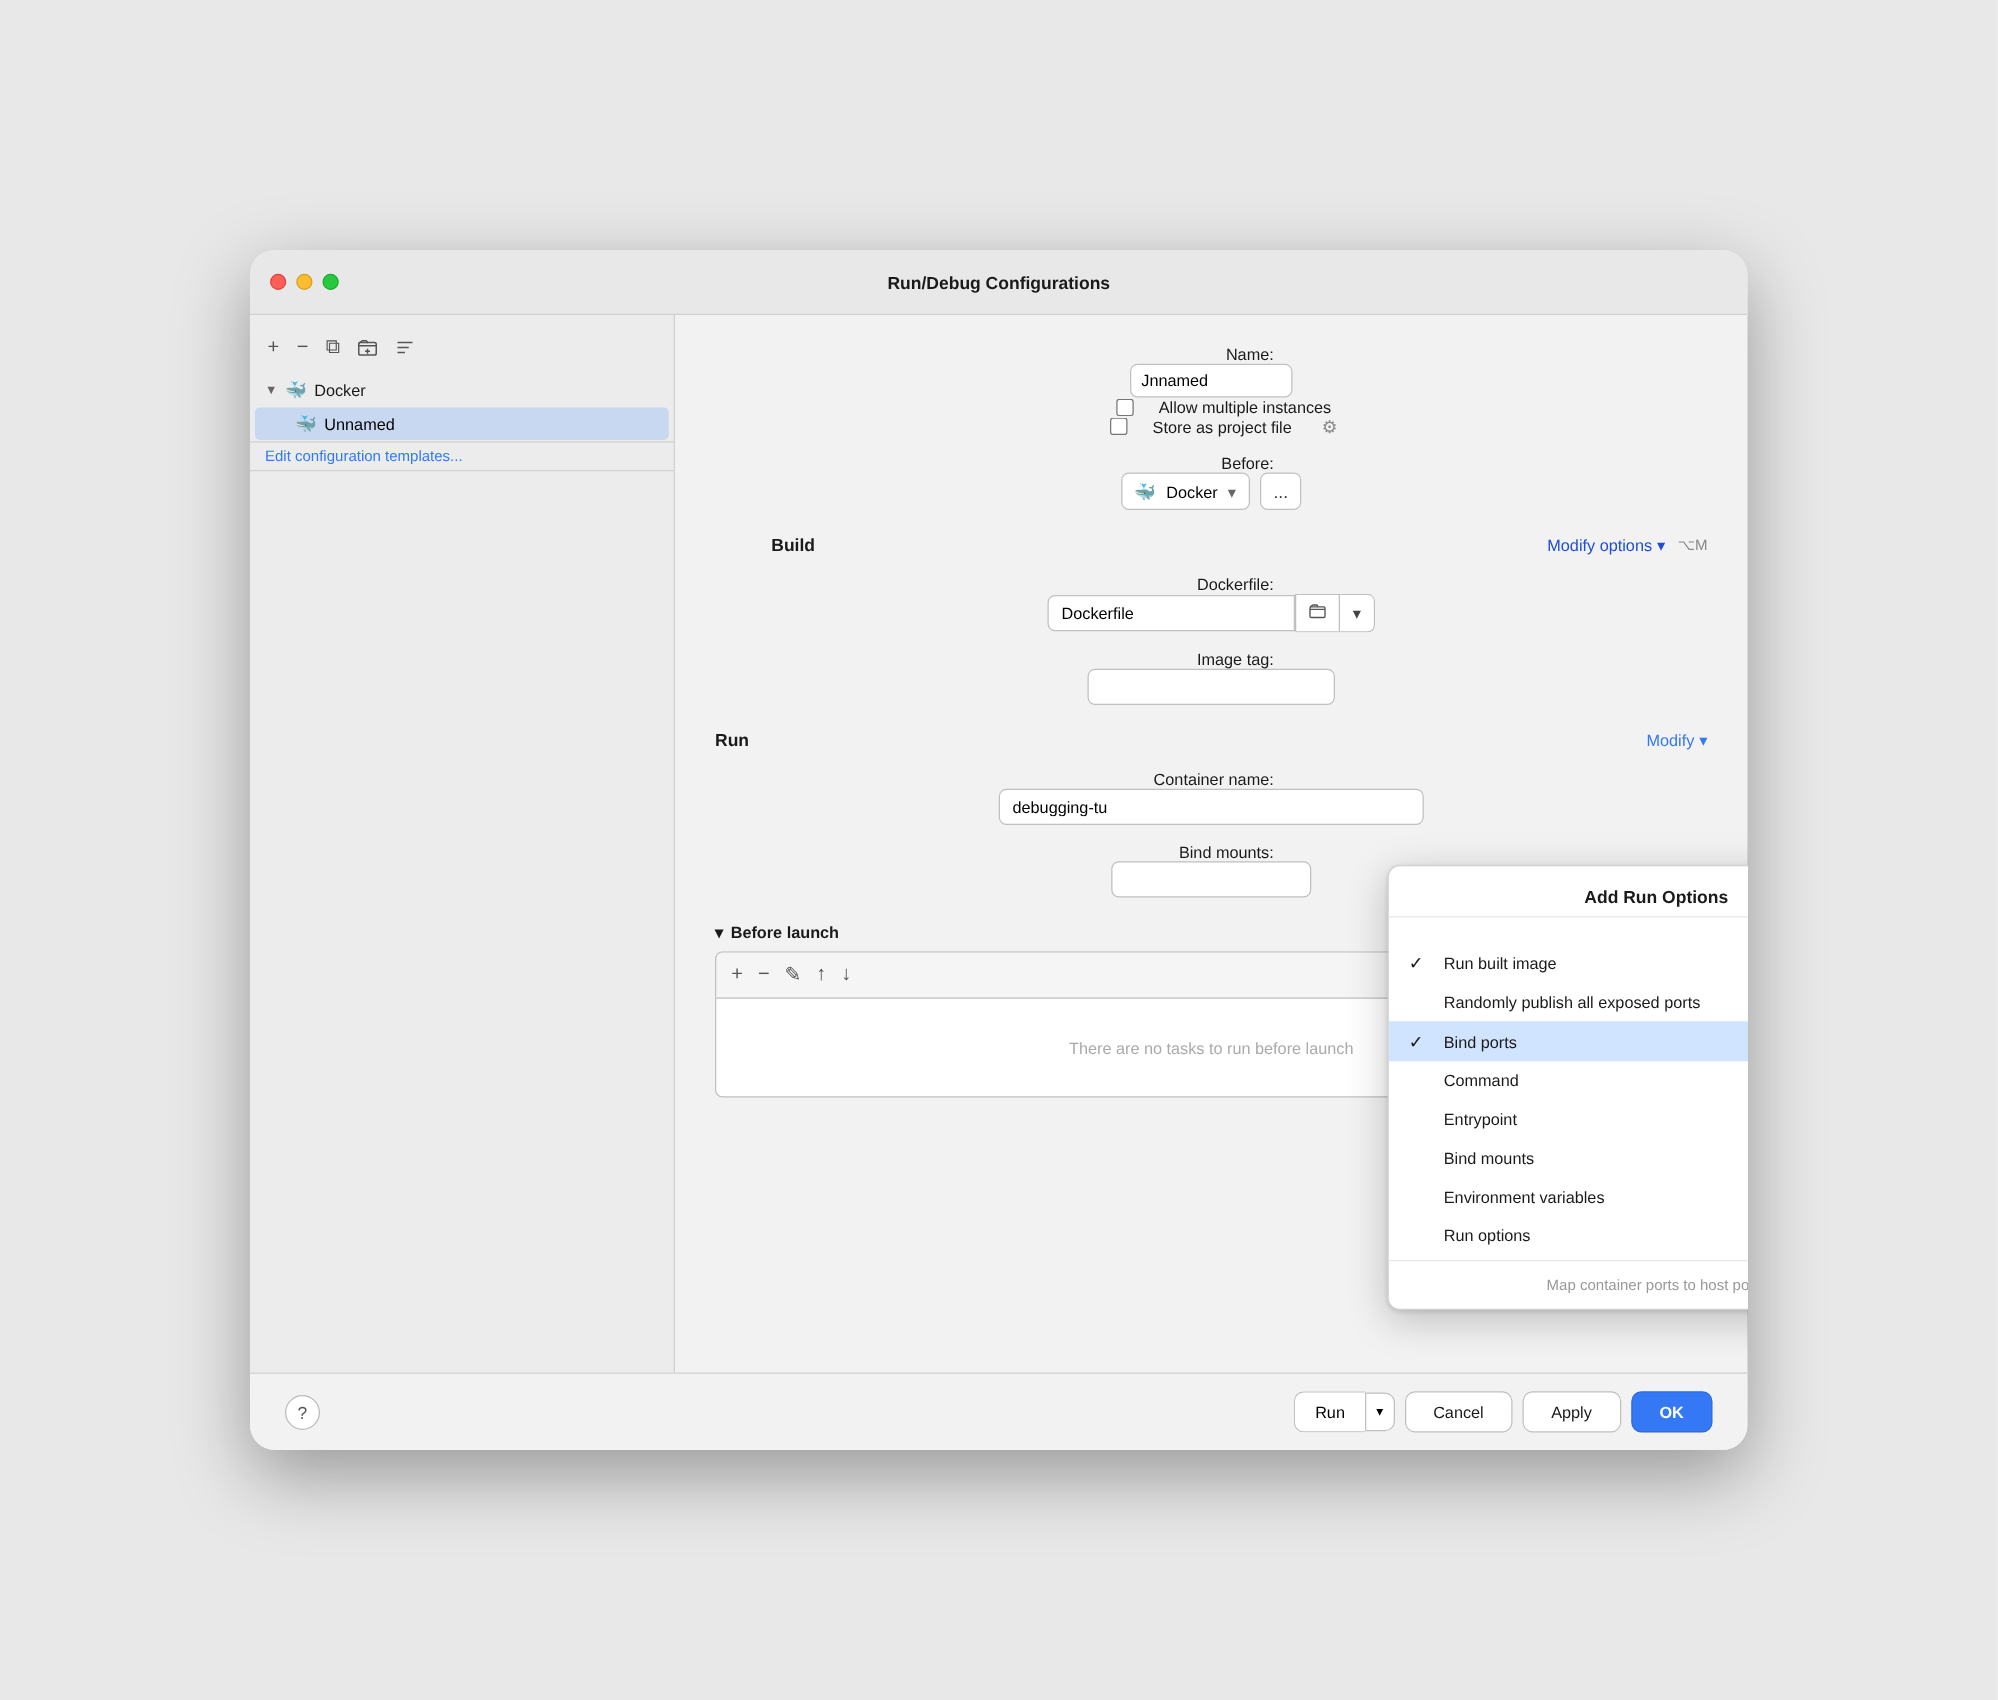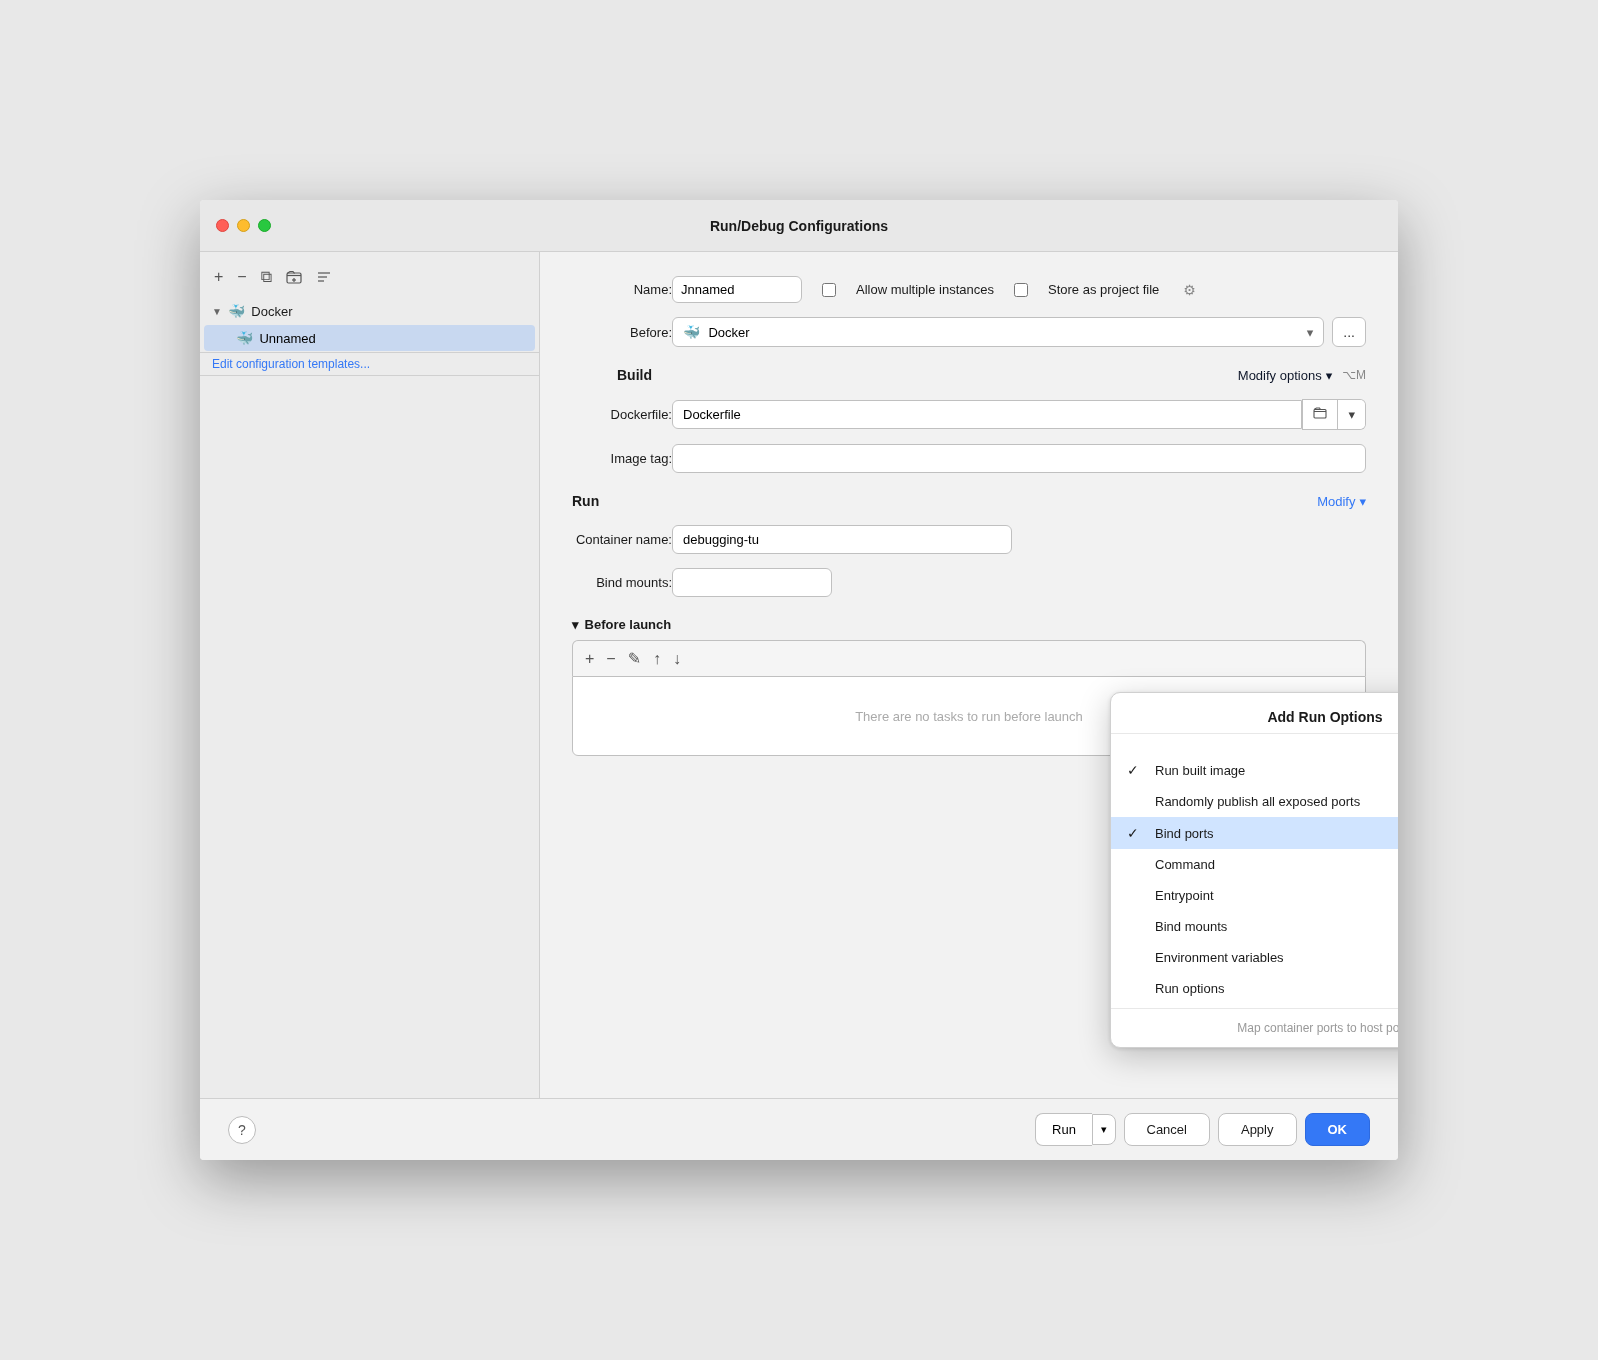--- a/index.html
+++ b/index.html
@@ -9,21 +9,21 @@
       background: #e8e8e8;
       display: flex;
       justify-content: center;
       align-items: center;
       min-height: 100vh;
     }
     .window {
       width: 1198px;
       min-height: 960px;
       background: #f2f2f2;
-      border-radius: 4px;
+      border-radius: 20px;
       box-shadow: 0 20px 60px rgba(0,0,0,0.35);
       display: flex;
       flex-direction: column;
       overflow: hidden;
     }
     .titlebar {
       background: #e8e8e8;
       height: 52px;
       display: flex;
       align-items: center;
@@ -169,21 +169,21 @@
       justify-content: space-between;
       margin: 20px 0 16px;
       padding-left: 45px;
     }
     .section-title {
       font-size: 14px;
       font-weight: 700;
       color: #1a1a1a;
     }
     .modify-options-btn {
-      color: #0f172a;
+      color: #1d4ed8;
       background: none;
       border: none;
       cursor: pointer;
       font-size: 13px;
       display: flex;
       align-items: center;
       gap: 4px;
     }
     .shortcut-hint {
       color: #888;
@@ -421,20 +421,21 @@
       text-align: center;
     }
     .docker-whale {
       color: #2496ed;
       font-size: 14px;
     }
     .content-row {
       display: flex;
       align-items: center;
       margin-bottom: 14px;
+      flex-direction: column;
     }
     .sidebar-bottom {
       border-top: 1px solid #d0d0d0;
       margin-top: auto;
     }
   </style>
 </head>
 <body>
 
 <div class="window">

